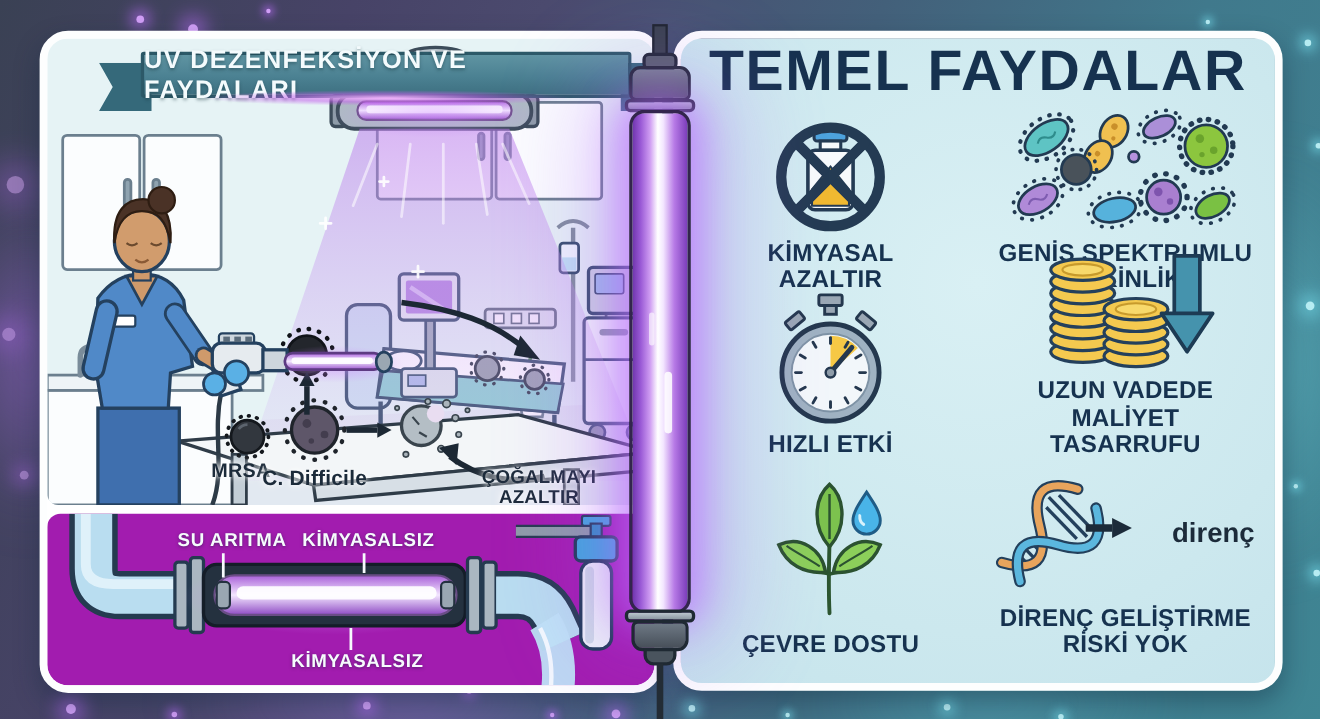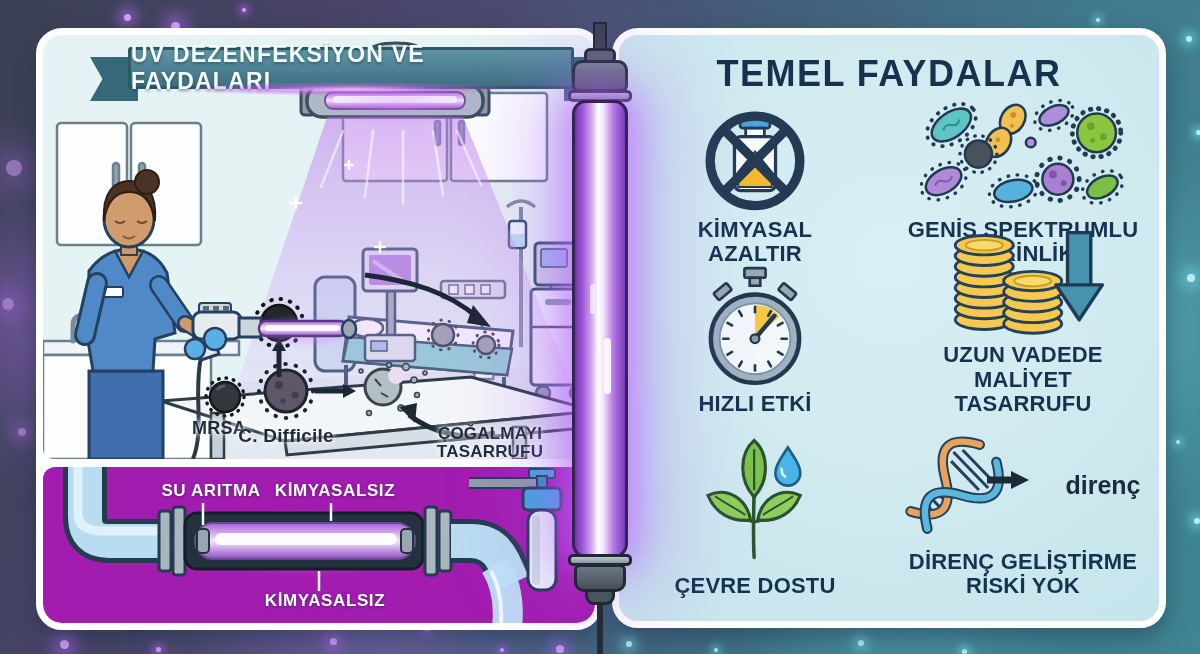--- a/index.html
+++ b/index.html
@@ -55,21 +55,21 @@
   .wl-kim-bot{left:282px;top:124px;}
 
   
   .card-right{
     position:absolute;left:612px;top:28px;width:554px;height:600px;z-index:2;
     background:radial-gradient(circle at 50% 38%,#d9f0f4 0%,#cce8ee 70%,#c6e4ec 100%);
     border:7px solid #fdfefe;border-radius:26px;
     box-shadow:0 10px 22px rgba(15,40,60,.38);
     display:flex;flex-direction:column;align-items:center;
   }
-  .panel-title{margin-top:18px;font-size:36px;font-weight:800;letter-spacing:1.5px;color:#16324f;text-align:right;}
+  .panel-title{font-size:52px;font-weight:800;letter-spacing:1.5px;color:#16324f;text-align:right;}
   .benefit-grid{margin-top:6px;display:grid;grid-template-columns:268px 268px;grid-template-rows:170px 150px 182px;}
   .benefit{display:flex;flex-direction:column;align-items:center;justify-content:flex-end;padding-bottom:4px;}
   .icon-box{flex:1;display:flex;align-items:center;justify-content:center;gap:6px;}
   .b-label{font-size:22px;font-weight:800;color:#16324f;text-align:center;line-height:1.12;letter-spacing:.2px;}
   .w120{max-width:126px;} .w230{max-width:236px;} .w999{max-width:250px;}
   .annot{font-size:25px;font-weight:800;color:#1c2b3a;margin-left:14px;}
 
   
   .uv-tube{position:absolute;left:558px;top:0;width:84px;height:654px;z-index:6;pointer-events:none;}
   .uv-tube > div{position:absolute;}
@@ -316,21 +316,21 @@
         <div class="banner-tail left"></div>
         <div class="banner-tail right"></div>
         <div class="banner">
           <span class="banner-title">UV DEZENFEKSİYON VE FAYDALARI</span>
         </div>
         <div class="banner-flare"></div>
       </div>
 
       <div class="scene-label lbl-mrsa">MRSA</div>
       <div class="scene-label lbl-cdiff">C. Difficile</div>
-      <div class="scene-label lbl-cogal">ÇOĞALMAYI TASARRUFU</div>
+      <div class="scene-label lbl-cogal">ÇOĞALMAYI AZALTIR</div>
     </div>
 
     <div class="water">
       <svg viewBox="0 0 552 158" width="552" height="158">
         <defs>
           <linearGradient id="wlampGrad" x1="0" y1="0" x2="0" y2="1">
             <stop offset="0" stop-color="#a85fd8"></stop>
               <stop offset="0.5" stop-color="#f3e6ff"></stop>
               <stop offset="1" stop-color="#8f4cc4"></stop>
           </linearGradient>

